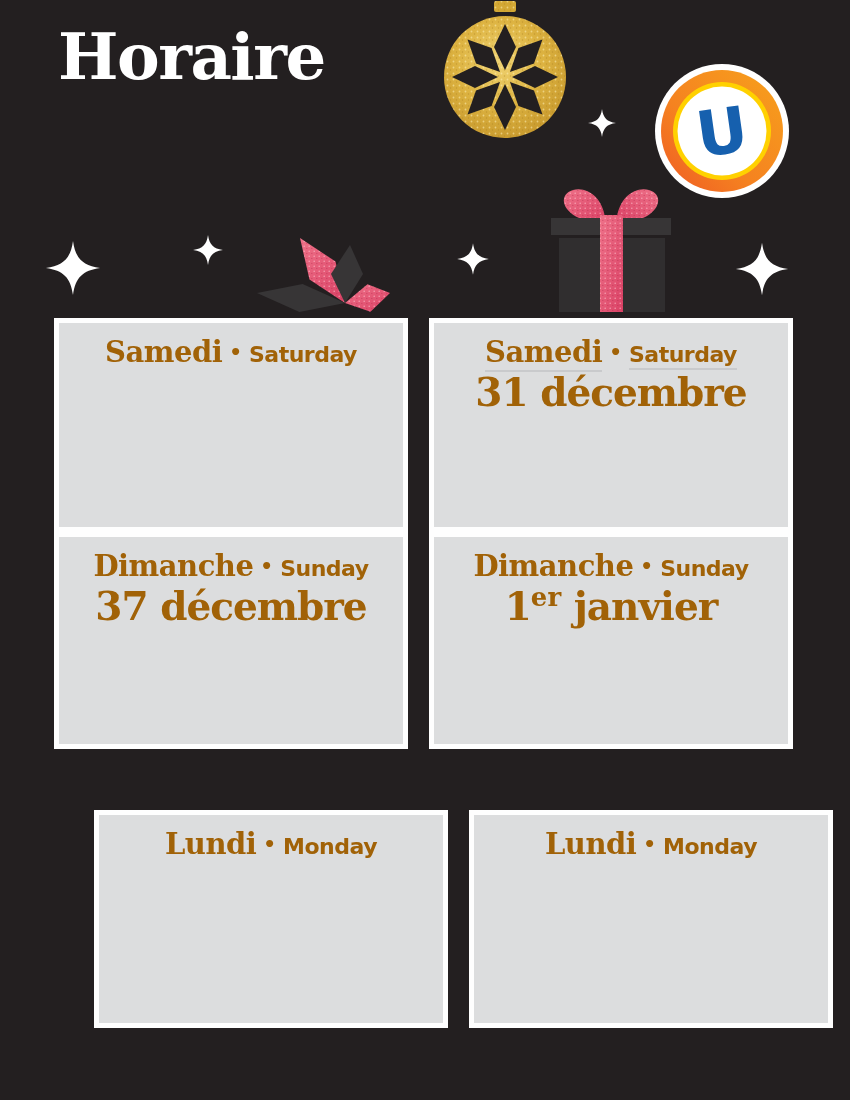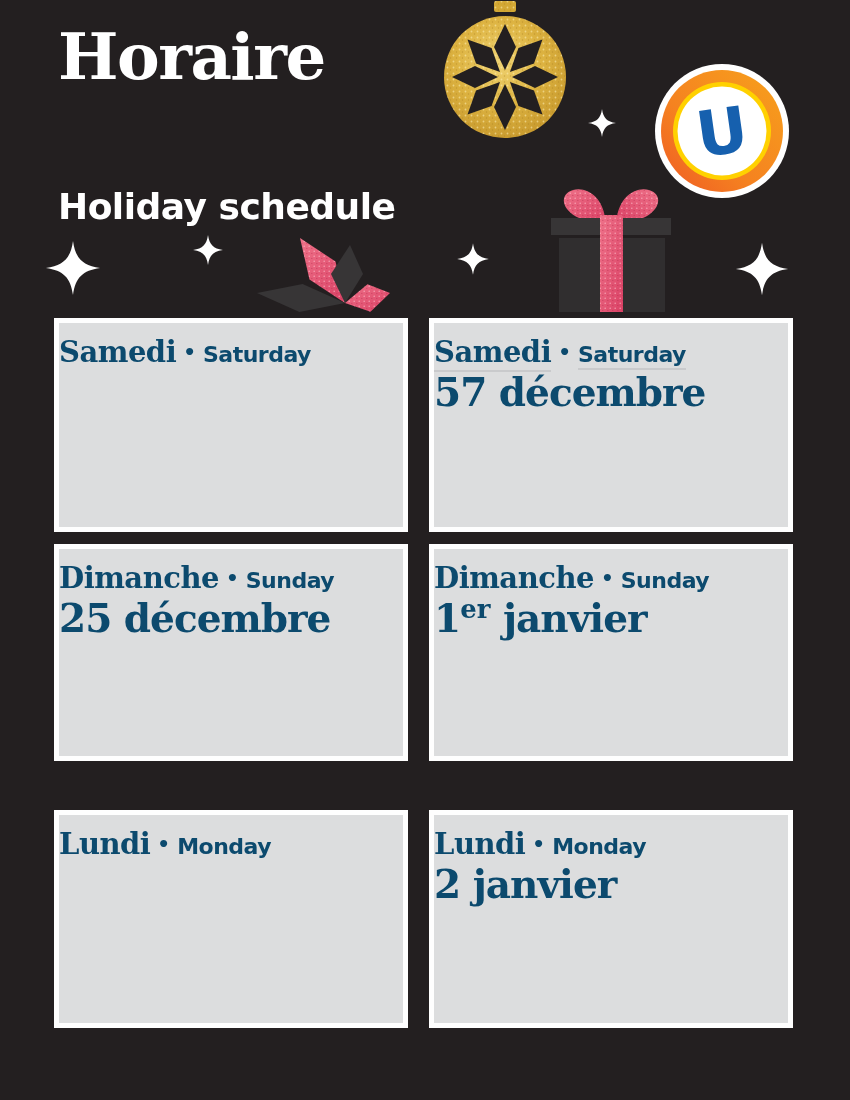--- a/index.html
+++ b/index.html
@@ -38,28 +38,28 @@
   .sparkle.s3{left:456px;top:240px;}
   .sparkle.s4{left:587px;top:106px;}
   .sparkle.s5{left:734px;top:240px;}
 
   
   .card{
     position:absolute;
     box-sizing:border-box;
     background:#dcddde;
     border:5px solid #fefefe;
-    text-align:left;
-    color:#0c4a6e;
+    text-align:center;
+    color:#a16207;
   }
   .card.c-left{left:54px;width:354px;}
   .card.c-right{left:429px;width:364px;}
   .card.r1{top:318px;height:214px;}
-  .card.r2{top:544px;height:217px;}
-  .card.r3{top:810px;height:218px;}
+  .card.r2{top:532px;height:217px;}
+  .card.r3{top:810px;height:218px;margin-left:40px;}
 
   .day-line{margin-top:15px;line-height:1;white-space:nowrap;}
   .day-fr{
     font-family:"DejaVu Serif", serif;font-weight:700;
     font-size:29px;letter-spacing:-0.5px;
   }
   .bullet{
     font-family:"DejaVu Sans", sans-serif;font-weight:700;
     font-size:20px;margin:0 7px;vertical-align:3px;
   }
@@ -79,21 +79,20 @@
   .u-line{border-bottom:2px solid #c9cacc;padding-bottom:1px;}
 </style>
 </head>
 <body>
 
 <div class="poster">
 
   <div class="title">
     <div>Horaire</div>
   </div>
-  <div class="subtitle">Holiday schedule</div>
 
   <svg class="deco ornament" width="130" height="146" viewBox="0 0 130 146">
     <defs>
       <radialGradient id="goldGrad" cx="45%" cy="38%" r="70%">
         <stop offset="0%" stop-color="#f0d372"></stop>
         <stop offset="50%" stop-color="#ddb341"></stop>
         <stop offset="100%" stop-color="#c4952a"></stop>
       </radialGradient>
       <pattern id="goldDots" width="6" height="6" patternUnits="userSpaceOnUse">
         <rect width="6" height="6" fill="none"></rect>
@@ -185,30 +184,30 @@
     <div class="day-line">
       <span class="day-fr">Samedi</span><span class="bullet">•</span><span class="day-en">Saturday</span>
     </div>
   </div>
 
   <div class="card c-right r1">
     <div class="day-line">
       <span class="day-fr u-line">Samedi</span><span class="bullet">•</span><span class="day-en u-line">Saturday</span>
     </div>
     <div class="date-line">
-      <span>57 décembre</span><span class="sup"></span><span></span>
+      <span>31 décembre</span><span class="sup"></span><span></span>
     </div>
   </div>
 
   <div class="card c-left r2">
     <div class="day-line">
       <span class="day-fr">Dimanche</span><span class="bullet">•</span><span class="day-en">Sunday</span>
     </div>
     <div class="date-line">
-      <span>25 décembre</span><span class="sup"></span><span></span>
+      <span>37 décembre</span><span class="sup"></span><span></span>
     </div>
   </div>
 
   <div class="card c-right r2">
     <div class="day-line">
       <span class="day-fr">Dimanche</span><span class="bullet">•</span><span class="day-en">Sunday</span>
     </div>
     <div class="date-line">
       <span>1</span><span class="sup">er</span><span> janvier</span>
     </div>
@@ -217,18 +216,15 @@
   <div class="card c-left r3">
     <div class="day-line">
       <span class="day-fr">Lundi</span><span class="bullet">•</span><span class="day-en">Monday</span>
     </div>
   </div>
 
   <div class="card c-right r3">
     <div class="day-line">
       <span class="day-fr">Lundi</span><span class="bullet">•</span><span class="day-en">Monday</span>
     </div>
-    <div class="date-line">
-      <span>2 janvier</span><span class="sup"></span><span></span>
-    </div>
   </div>
 
 </div>
 
 </body></html>

